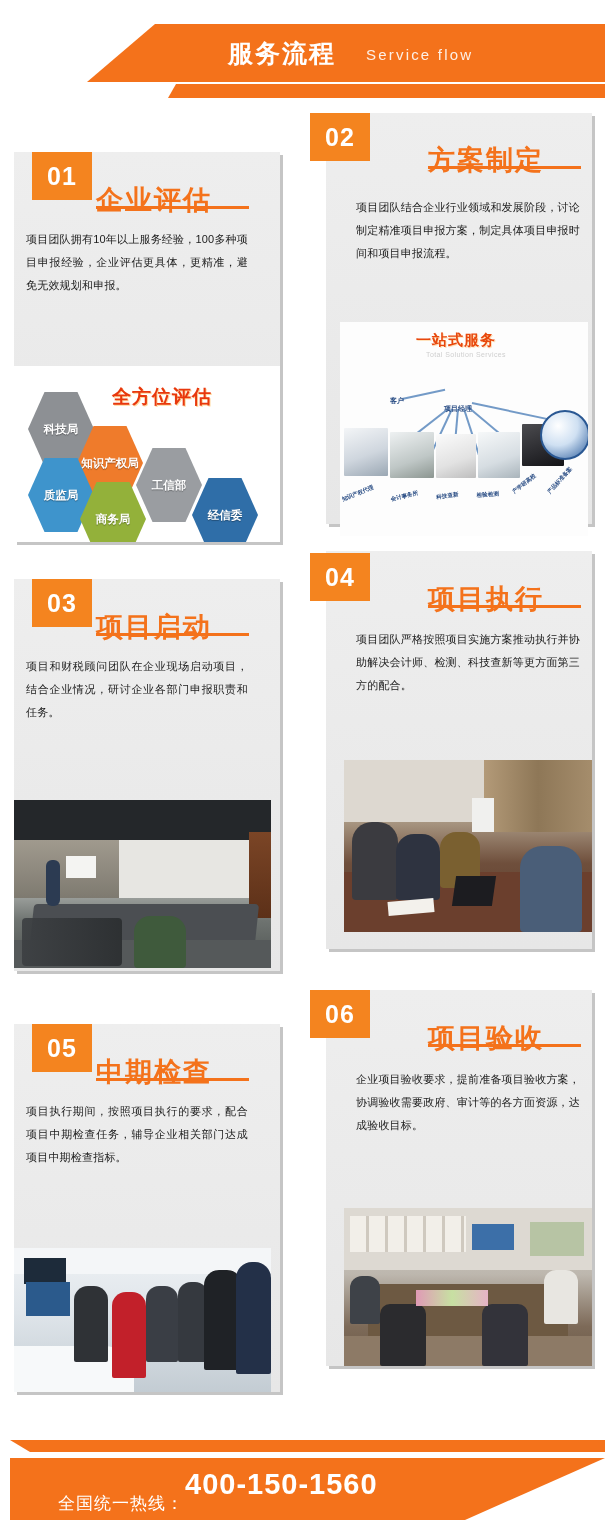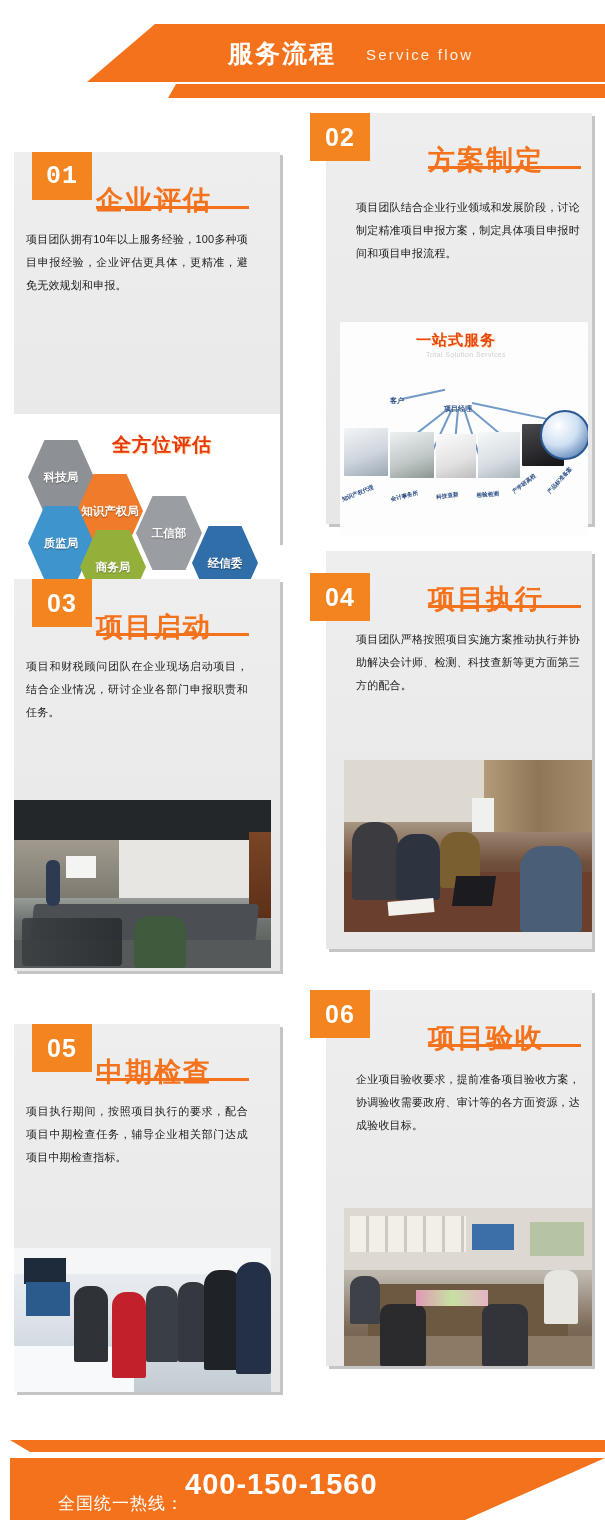--- a/index.html
+++ b/index.html
@@ -108,21 +108,20 @@
     position: absolute;
     overflow: hidden;
     background: #cfd3d6;
   }
 
   
   .hexwrap {
     position: absolute;
     background: #ffffff;
     overflow: hidden;
-    margin-top: 48px;
   }
   .hex {
     position: absolute;
     width: 66px;
     height: 74px;
     clip-path: polygon(25% 0%, 75% 0%, 100% 50%, 75% 100%, 25% 100%, 0% 50%);
     display: flex;
     align-items: center;
     justify-content: center;
     color: #ffffff;
@@ -247,21 +246,21 @@
 
 <div class="header">
   <div class="header-band"></div>
   <div class="header-stripe"></div>
   <div class="header-title">服务流程</div>
   <div class="header-sub">Service flow</div>
 </div>
 
 <div class="card" style="left:14px; top:152px; width:266px; height:390px;">
 </div>
-<div class="badge" style="left:14px; top:152px;font-family:Liberation Mono, monospace;">01</div>
+<div class="badge" style="left:14px; top:152px;">01</div>
 <div class="card-title" style="left:96px; top:166px;">企业评估</div>
 <div class="title-rule" style="left:96px; top:206px; width:153px;"></div>
 <div class="card-body" style="left:26px; top:228px; width:222px;">项目团队拥有10年以上服务经验，100多种项目申报经验，企业评估更具体，更精准，避免无效规划和申报。</div>
 
 <div class="hexwrap" style="left:14px; top:366px; width:266px; height:176px;">
   <div class="hex-title" style="left:98px; top:18px;">全方位评估</div>
 
   <div class="hex" style="left:14px; top:26px; background:#8d9094;">
     <span>科技局</span>
   </div>
@@ -339,21 +338,21 @@
   <div class="ph" style="left:52px; top:56px; width:30px; height:22px; background:#f4f4f2;"></div>
   <div class="ph" style="left:18px; top:104px; width:225px; height:40px; background:#4b4e52; transform:skewX(-6deg); border-radius:4px;"></div>
   <div class="ph" style="left:0; top:140px; width:257px; height:28px; background:#55595a;"></div>
   <div class="ph" style="left:120px; top:116px; width:52px; height:52px; background:#3f5a3c; border-radius:16px 16px 4px 4px;"></div>
   <div class="ph" style="left:32px; top:60px; width:14px; height:46px; background:#2c3b52; border-radius:6px;"></div>
   <div class="ph" style="left:8px; top:118px; width:100px; height:48px; background:linear-gradient(90deg,#3c3f42,#2a2d2f); opacity:.9; border-radius:4px;"></div>
 </div>
 
 <div class="card" style="left:326px; top:551px; width:266px; height:398px;">
 </div>
-<div class="badge" style="left:292px; top:573px;">04</div>
+<div class="badge" style="left:292px; top:553px;">04</div>
 <div class="card-title" style="left:428px; top:565px;">项目执行</div>
 <div class="title-rule" style="left:428px; top:605px; width:153px;"></div>
 <div class="card-body" style="left:356px; top:628px; width:224px;">项目团队严格按照项目实施方案推动执行并协助解决会计师、检测、科技查新等更方面第三方的配合。</div>
 
 <div class="card-photo" style="left:344px; top:760px; width:248px; height:172px;
             background:linear-gradient(180deg,#cfc7bb 0%, #b6a893 30%, #6f4f3c 60%, #5a3b2b 100%);">
   <div class="ph" style="left:0; top:0; width:248px; height:62px; background:#ddd8d0;"></div>
   <div class="ph" style="left:140px; top:0; width:108px; height:72px; background:linear-gradient(90deg,#b39a78,#8e7757,#a58d6c);"></div>
   <div class="ph" style="left:128px; top:38px; width:22px; height:34px; background:#f0f0ee;"></div>
   <div class="ph" style="left:0; top:112px; width:248px; height:60px; background:#6b3f2d;"></div>

